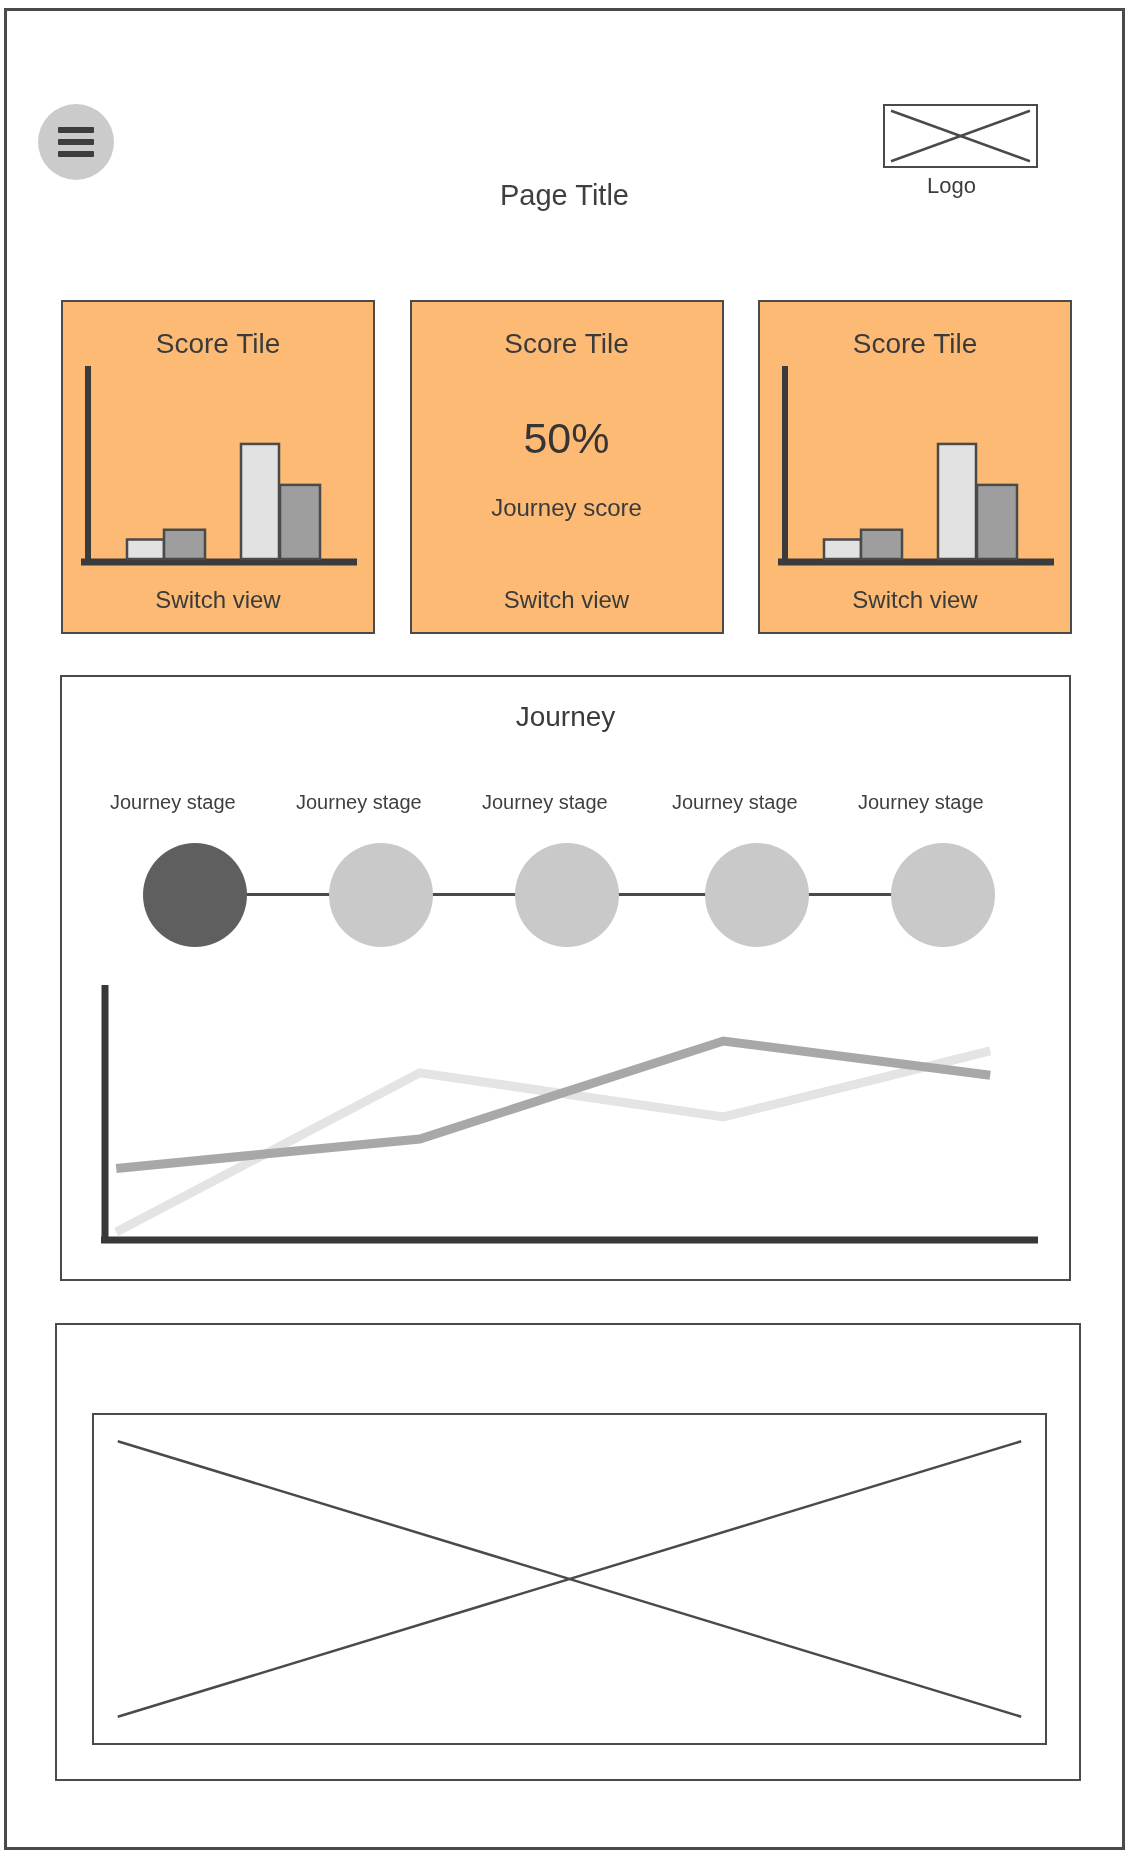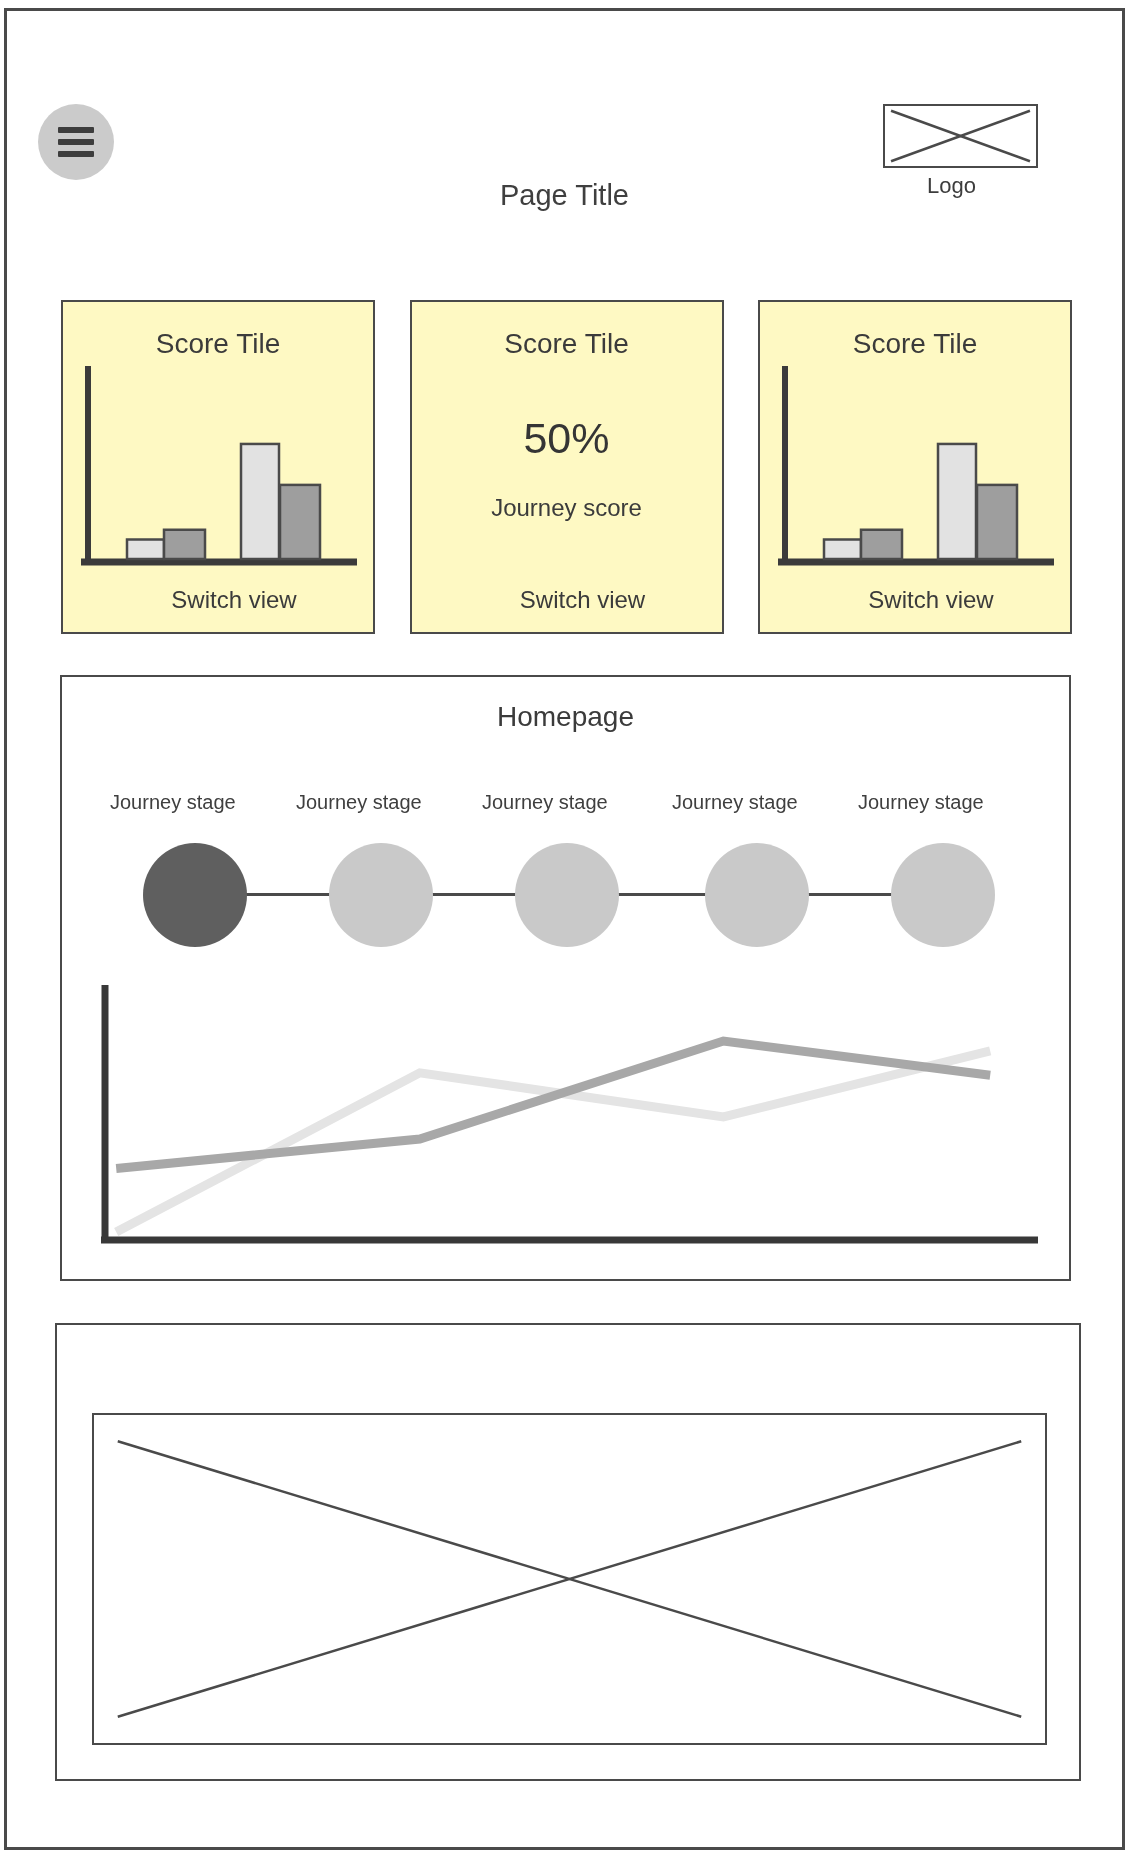--- a/index.html
+++ b/index.html
@@ -30,25 +30,25 @@
   .logo-label{font-size:22px;margin-top:5px;color:#3d3d3d;}
   
   .page-title{
     position:absolute;top:168px;left:0;width:100%;text-align:center;
     font-size:29px;color:#3f3f3f;
   }
   
   .tiles{position:absolute;top:289px;left:54px;width:1011px;display:flex;justify-content:space-between;}
   .tile{
     width:314px;height:334px;border:2px solid #4a4a4a;box-sizing:border-box;
-    position:relative;text-align:center;background:#fef9c3;
+    position:relative;text-align:center;background:#fdba74;
   }
   .tile-title{font-size:28px;margin-top:26px;color:#3b3b3b;}
   .mini-chart{position:absolute;left:18px;top:60px;width:280px;height:205px;}
-  .switch-view{position:absolute;bottom:18px;left:16px;width:100%;font-size:24px;color:#3b3b3b;cursor:pointer;}
+  .switch-view{position:absolute;bottom:18px;left:0;width:100%;font-size:24px;color:#3b3b3b;cursor:pointer;}
   .score-big{position:absolute;top:112px;left:0;width:100%;font-size:43px;color:#353535;}
   .score-caption{position:absolute;top:192px;left:0;width:100%;font-size:24px;color:#3b3b3b;}
   
   .journey{
     position:absolute;left:53px;top:664px;width:1011px;height:606px;
     border:2px solid #4a4a4a;box-sizing:border-box;background:#fff;
   }
   .journey-title{text-align:center;font-size:28px;margin-top:24px;color:#3b3b3b;}
   .stage-label{position:absolute;top:114px;width:170px;text-align:left;font-size:20px;color:#3f3f3f;}
   .connector{position:absolute;top:216px;left:133px;width:748px;height:3px;background:#4a4a4a;}
@@ -121,21 +121,21 @@
           <rect x="83" y="167.75" width="41" height="29.25" fill="#9e9e9e" stroke="#4a4a4a" stroke-width="2.5"></rect>
           <rect x="160" y="81.95" width="38" height="115.05" fill="#e2e2e2" stroke="#4a4a4a" stroke-width="2.5"></rect>
           <rect x="199" y="122.9" width="40" height="74.1" fill="#9e9e9e" stroke="#4a4a4a" stroke-width="2.5"></rect>
         </svg>
       <div class="switch-view">Switch view</div>
     </div>
 
   </div>
 
   <div class="journey">
-    <div class="journey-title">Homepage</div>
+    <div class="journey-title">Journey</div>
 
     <div class="stage-label" style="left:48px">Journey stage</div>
     <div class="stage-label" style="left:234px">Journey stage</div>
     <div class="stage-label" style="left:420px">Journey stage</div>
     <div class="stage-label" style="left:610px">Journey stage</div>
     <div class="stage-label" style="left:796px">Journey stage</div>
 
     <div class="connector"></div>
 
     <div class="stage-circle" style="left: 81px; background: rgb(95, 95, 95);"></div>

